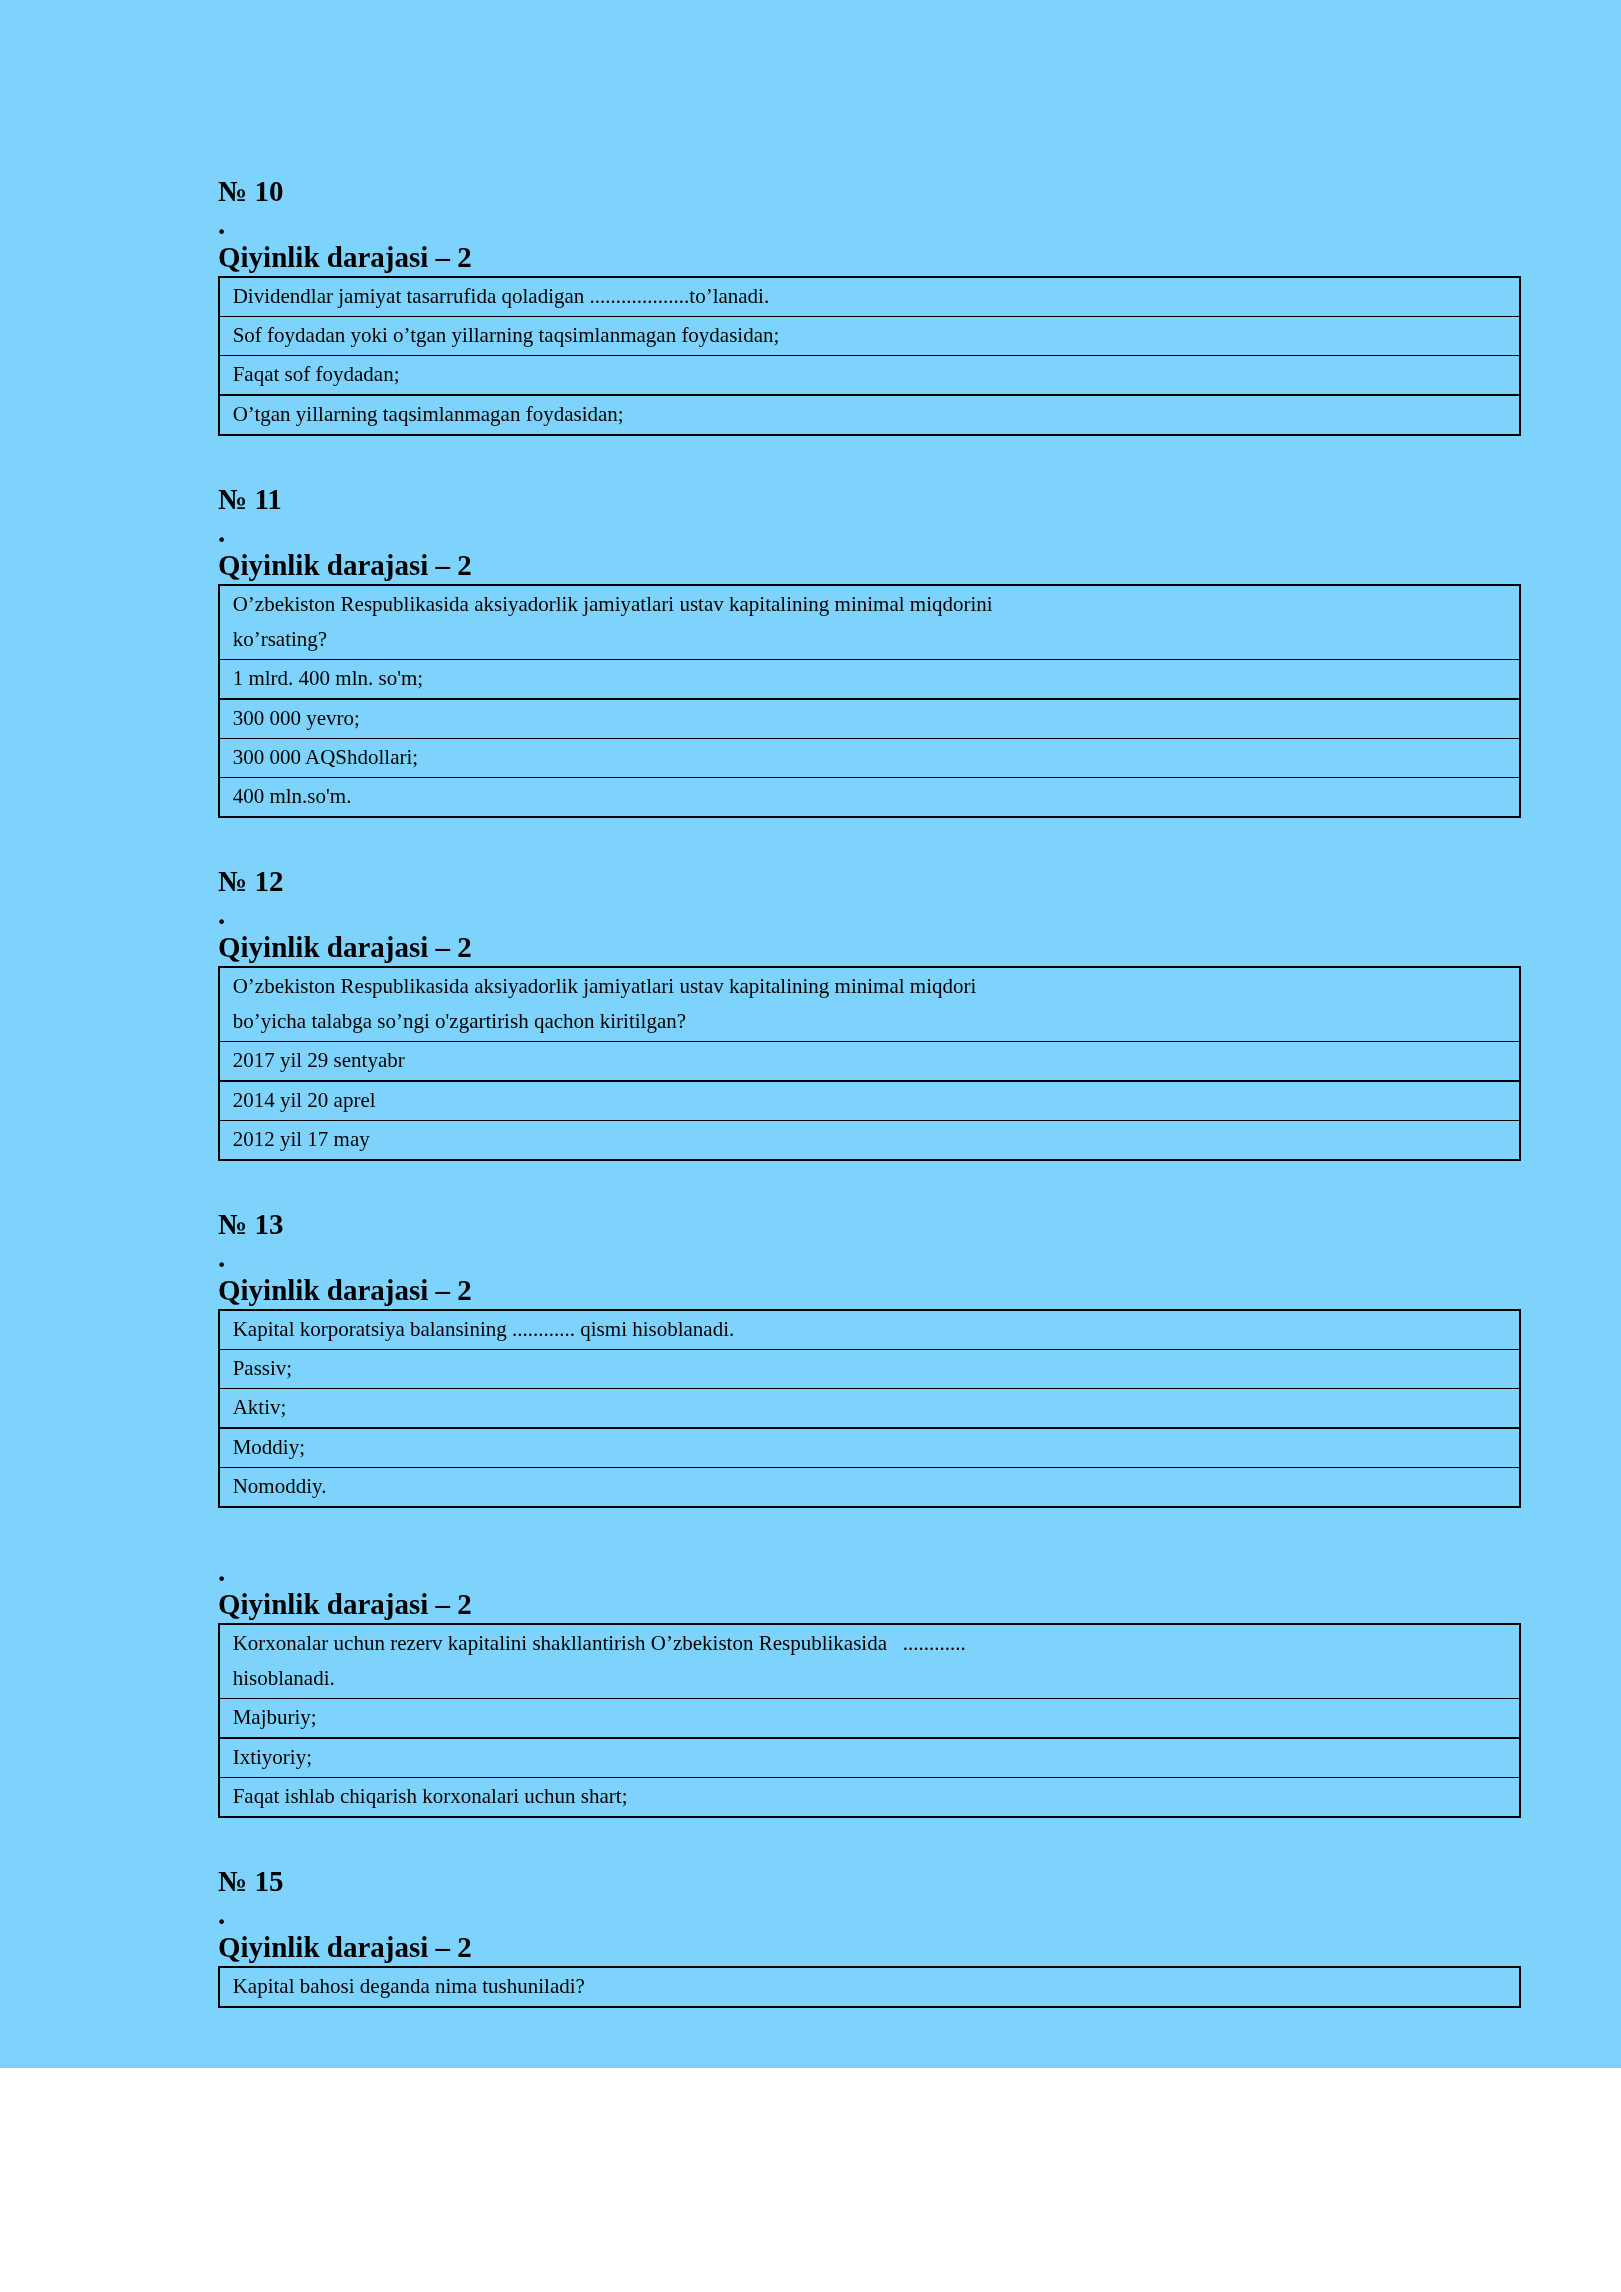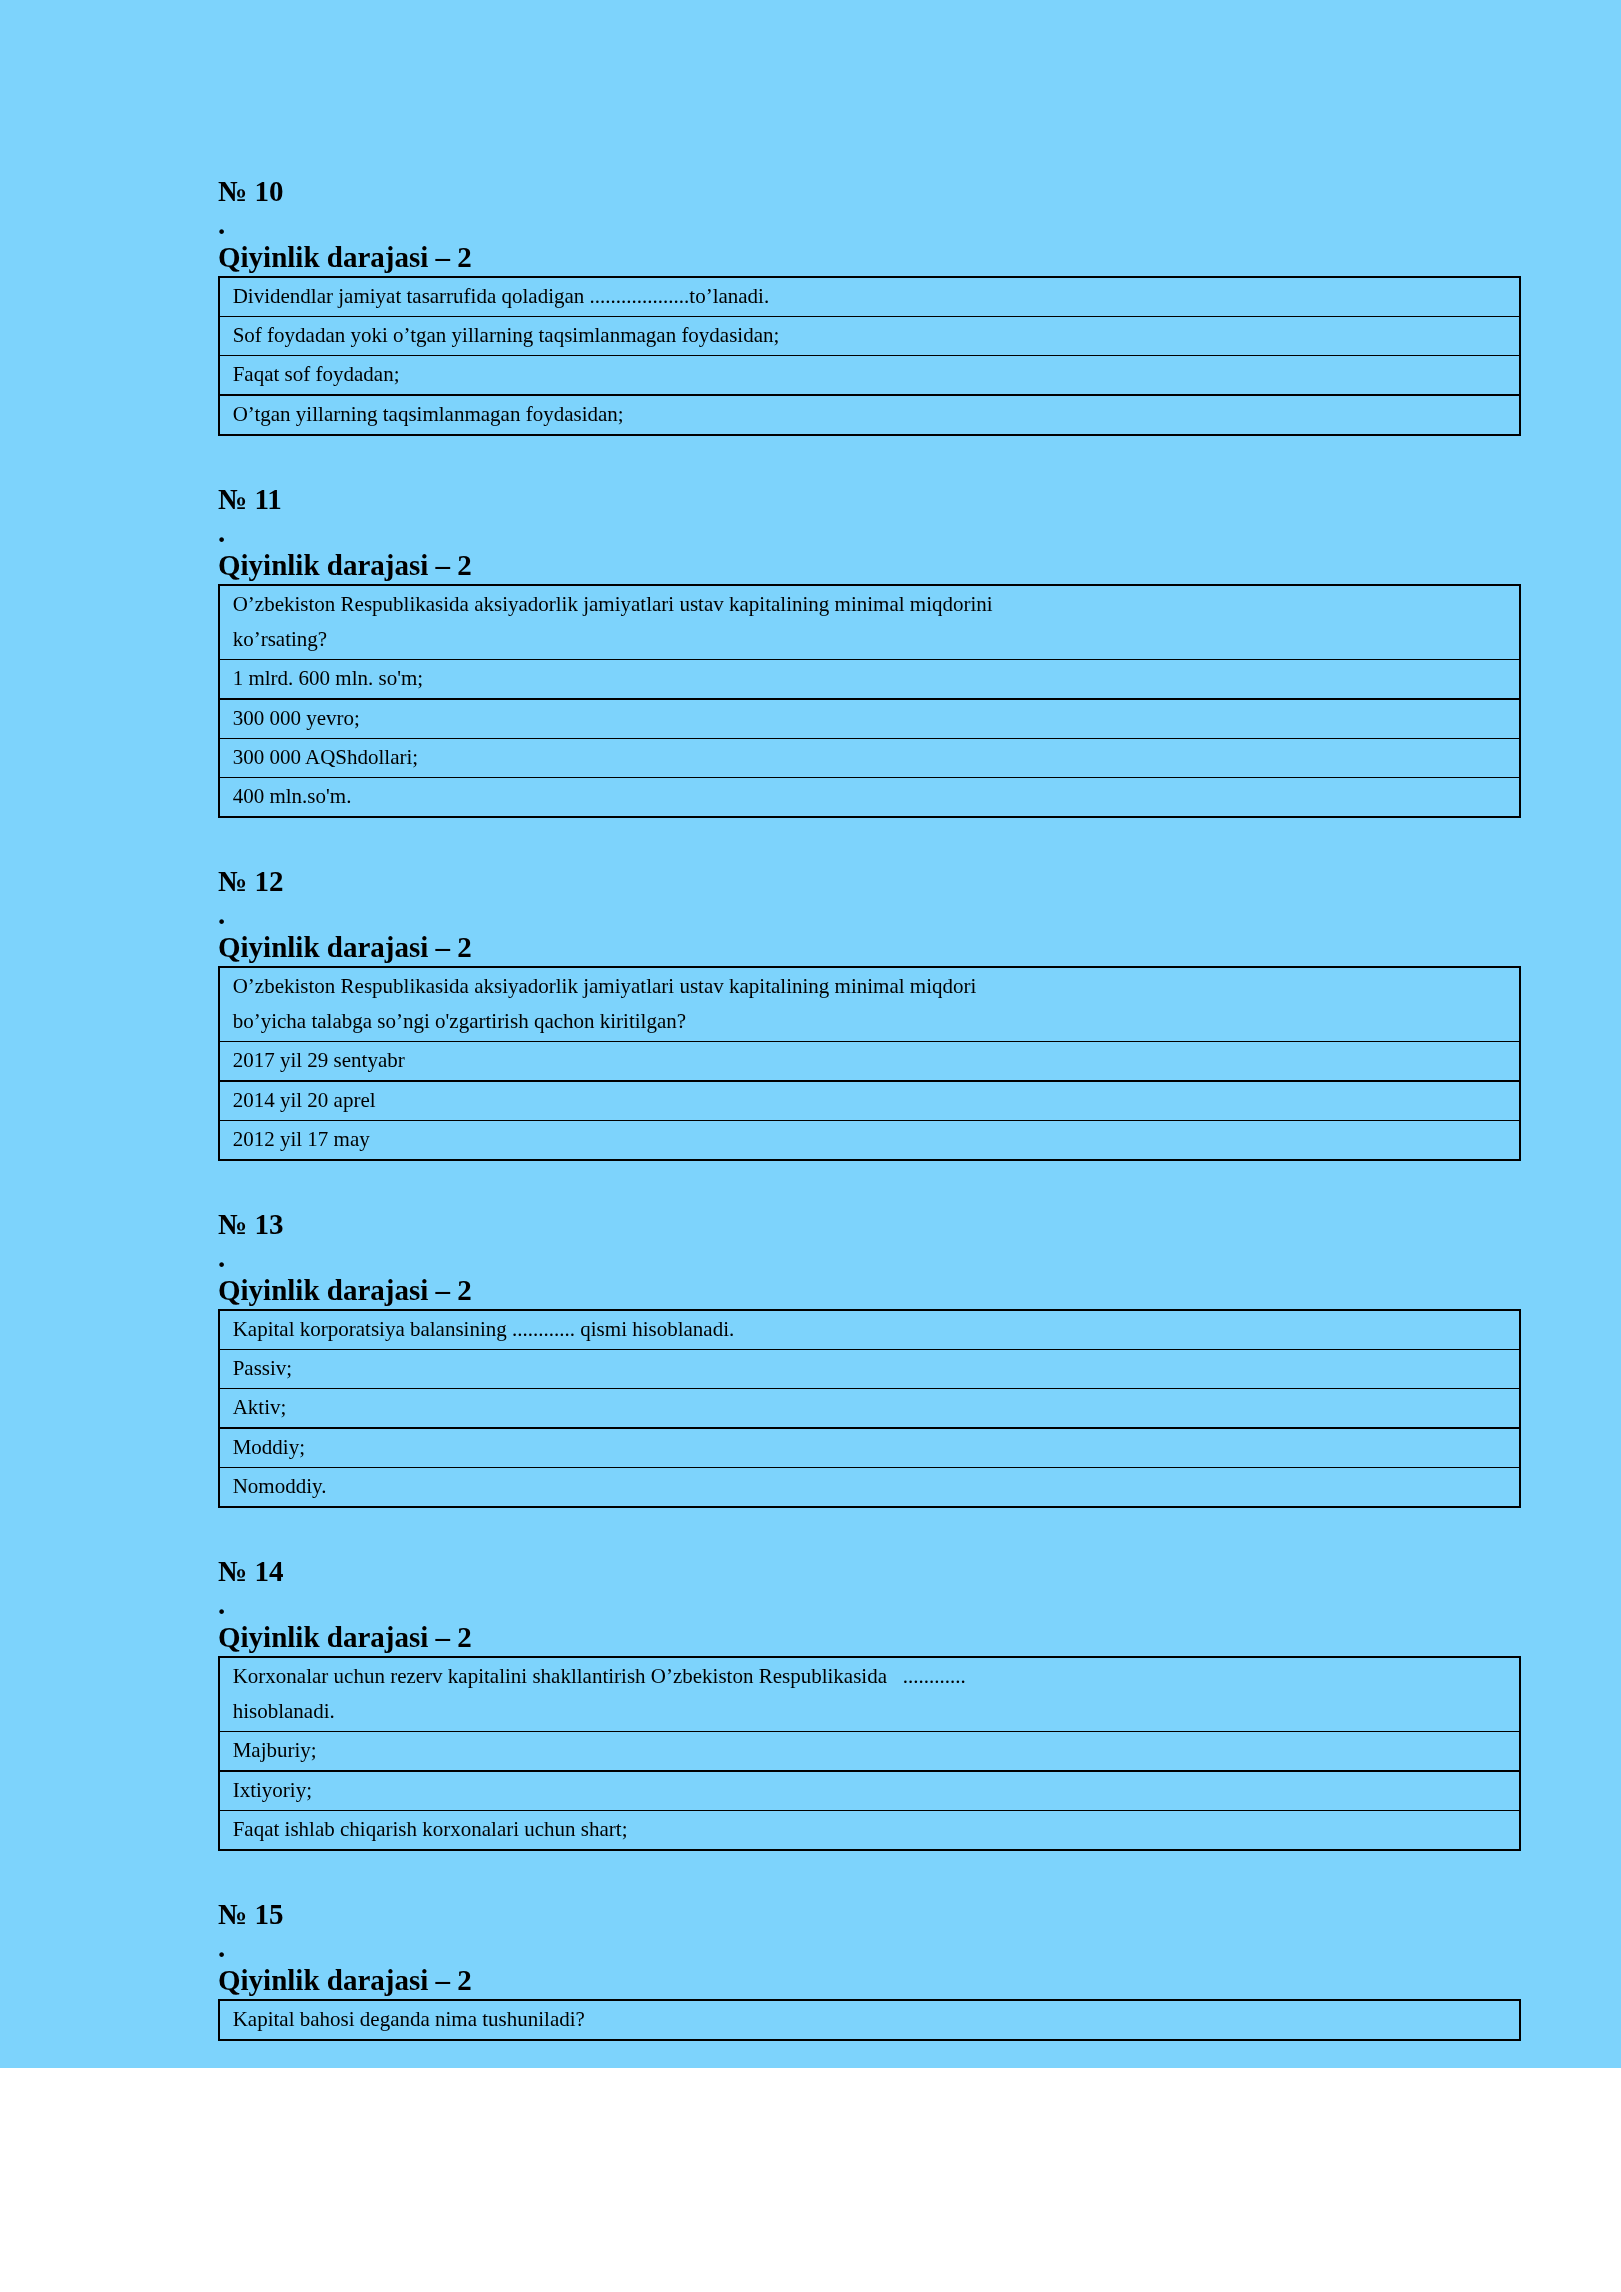--- a/index.html
+++ b/index.html
@@ -79,21 +79,21 @@
     <p class="q-number">№ 11</p>
     <p class="q-dot">.</p>
     <p class="q-level">Qiyinlik darajasi – 2</p>
     <table class="q-table">
       <tbody>
             <tr>
               <td>O’zbekiston Respublikasida aksiyadorlik jamiyatlari ustav kapitalining minimal miqdorini
 ko’rsating?</td>
             </tr>
             <tr class="thick-after">
-              <td>1 mlrd. 600 mln. so'm;</td>
+              <td>1 mlrd. 400 mln. so'm;</td>
             </tr>
             <tr>
               <td>300 000 yevro;</td>
             </tr>
             <tr>
               <td>300 000 AQShdollari;</td>
             </tr>
             <tr>
               <td>400 mln.so'm.</td>
             </tr>
@@ -143,21 +143,20 @@
               <td>Moddiy;</td>
             </tr>
             <tr>
               <td>Nomoddiy.</td>
             </tr>
           </tbody>
     </table>
   </section>
 
   <section class="question-block">
-    <p class="q-number">№ 14</p>
     <p class="q-dot">.</p>
     <p class="q-level">Qiyinlik darajasi – 2</p>
     <table class="q-table">
       <tbody>
             <tr>
               <td>Korxonalar uchun rezerv kapitalini shakllantirish O’zbekiston Respublikasida   ............
 hisoblanadi.</td>
             </tr>
             <tr class="thick-after">
               <td>Majburiy;</td>

